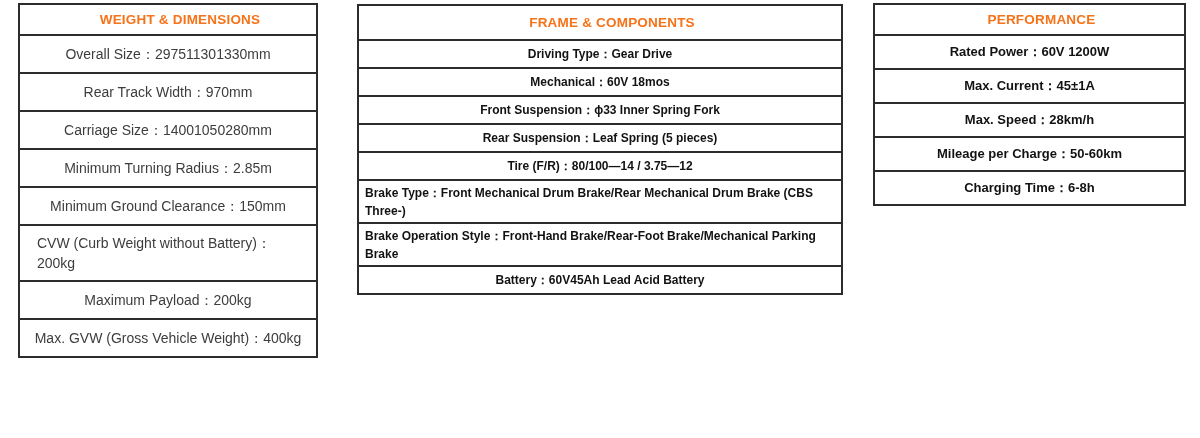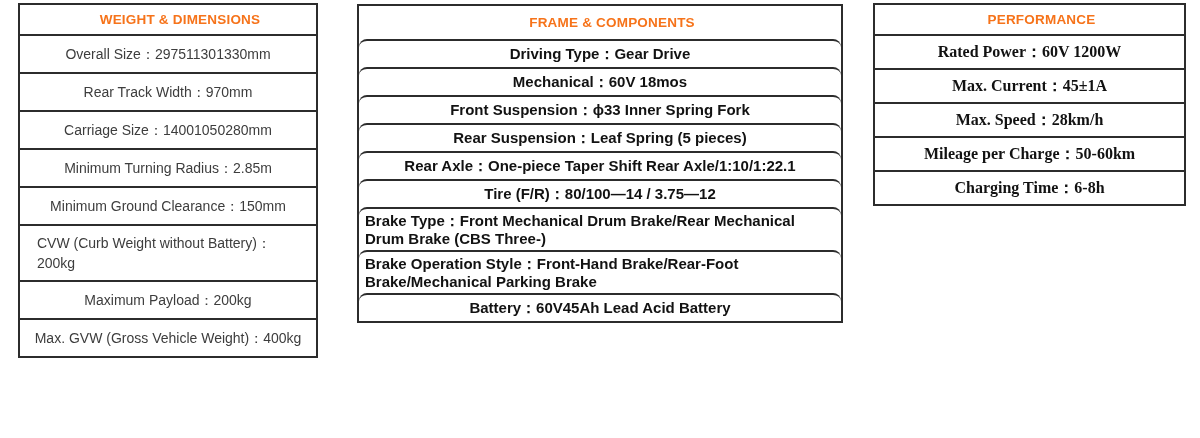--- a/index.html
+++ b/index.html
@@ -62,38 +62,36 @@
     line-height: 20px;
   }
   .t-left .row-tall { min-height: 56px; }
   .t-left .row-tall span { max-width: 262px; }
 
   
   .t-mid { left: 357px; top: 4px; width: 486px; }
   .t-mid .spec-header { height: 33px; }
   .t-mid .spec-row {
     min-height: 28px;
-    font-size: 15px;
+    font-size: 12px;
     font-weight: 700;
     color: var(--bold-text);
     line-height: 18px;
-    border-radius: 8px;
   }
   .t-mid .row-2line { min-height: 43px; }
 
   
   .t-right { left: 873px; top: 3px; width: 313px; }
   .t-right .spec-header { height: 29px; }
   .t-right .spec-row {
     min-height: 34px;
-    font-size: 16px;
+    font-size: 13px;
     font-weight: 700;
     color: var(--bold-text);
     line-height: 18px;
-    font-family: Liberation Serif, serif;
   }
 </style>
 </head>
 <body>
 
 <div class="canvas">
 
   <div class="spec-table t-left">
     <div class="spec-header">WEIGHT &amp; DIMENSIONS</div>
     <div class="spec-row">
@@ -130,23 +128,20 @@
     <div class="spec-row">
         <span>Mechanical：60V 18mos</span>
       </div>
     <div class="spec-row">
         <span>Front Suspension：ϕ33 Inner Spring Fork</span>
       </div>
     <div class="spec-row">
         <span>Rear Suspension：Leaf Spring (5 pieces)</span>
       </div>
     <div class="spec-row">
-        <span>Rear Axle：One-piece Taper Shift Rear Axle/1:10/1:22.1</span>
-      </div>
-    <div class="spec-row">
         <span>Tire (F/R)：80/100—14 / 3.75—12</span>
       </div>
     <div class="spec-row row-2line">
         <span>Brake Type：Front Mechanical Drum Brake/Rear Mechanical Drum Brake (CBS Three-)</span>
       </div>
     <div class="spec-row row-2line">
         <span>Brake Operation Style：Front-Hand Brake/Rear-Foot Brake/Mechanical Parking Brake</span>
       </div>
     <div class="spec-row">
         <span>Battery：60V45Ah Lead Acid Battery</span>

